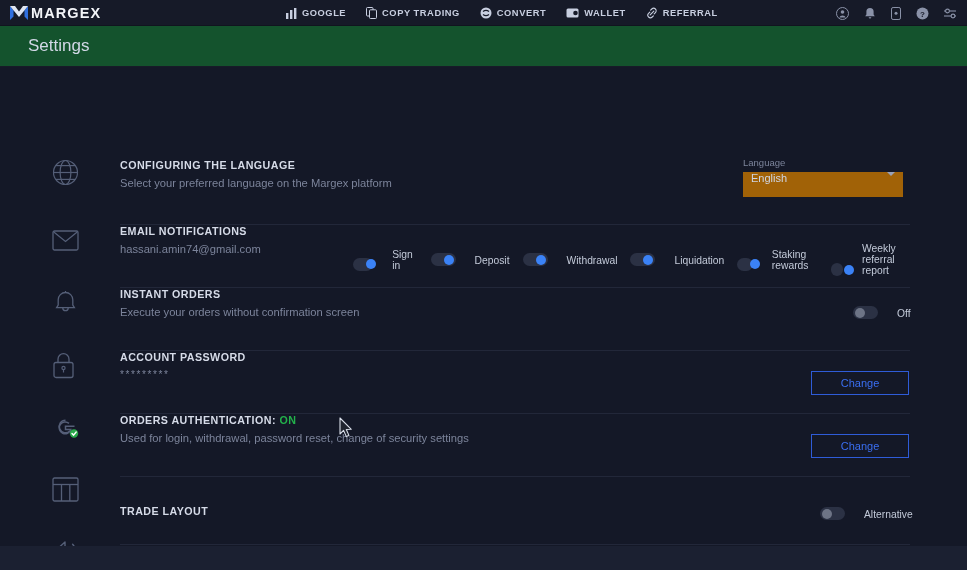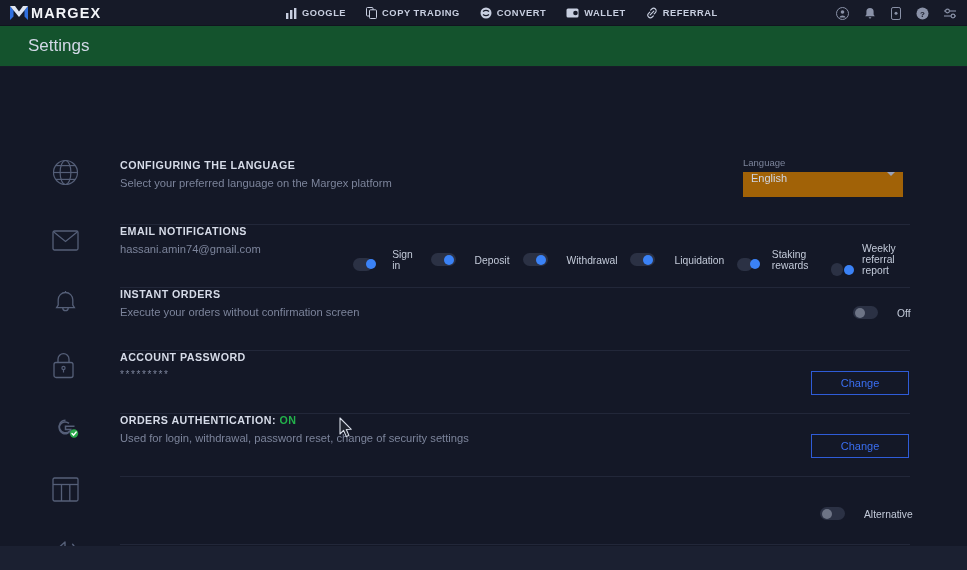--- a/index.html
+++ b/index.html
@@ -384,20 +384,21 @@
     <div class="row" style="top:327px; height:63px">
       <div class="row-title">
         <span>ORDERS AUTHENTICATION:</span>
         <span class="on-green">ON</span>
       </div>
       <div class="row-sub">Used for login, withdrawal, password reset, change of security settings</div>
       <button class="btn-change" style="left:691px; top:20px">Change</button>
     </div>
 
     <div class="row" style="top:398px; height:60px">
+      <div class="row-title" style="padding-top:20px">TRADE LAYOUT</div>
       <div class="tg-group" style="left:700px; top:22px">
         <div class="tg off">
           <span class="tg-track">
               <span class="tg-knob"></span>
             </span>
           <span class="tg-label">Alternative</span>
         </div>
       </div>
     </div>
 

